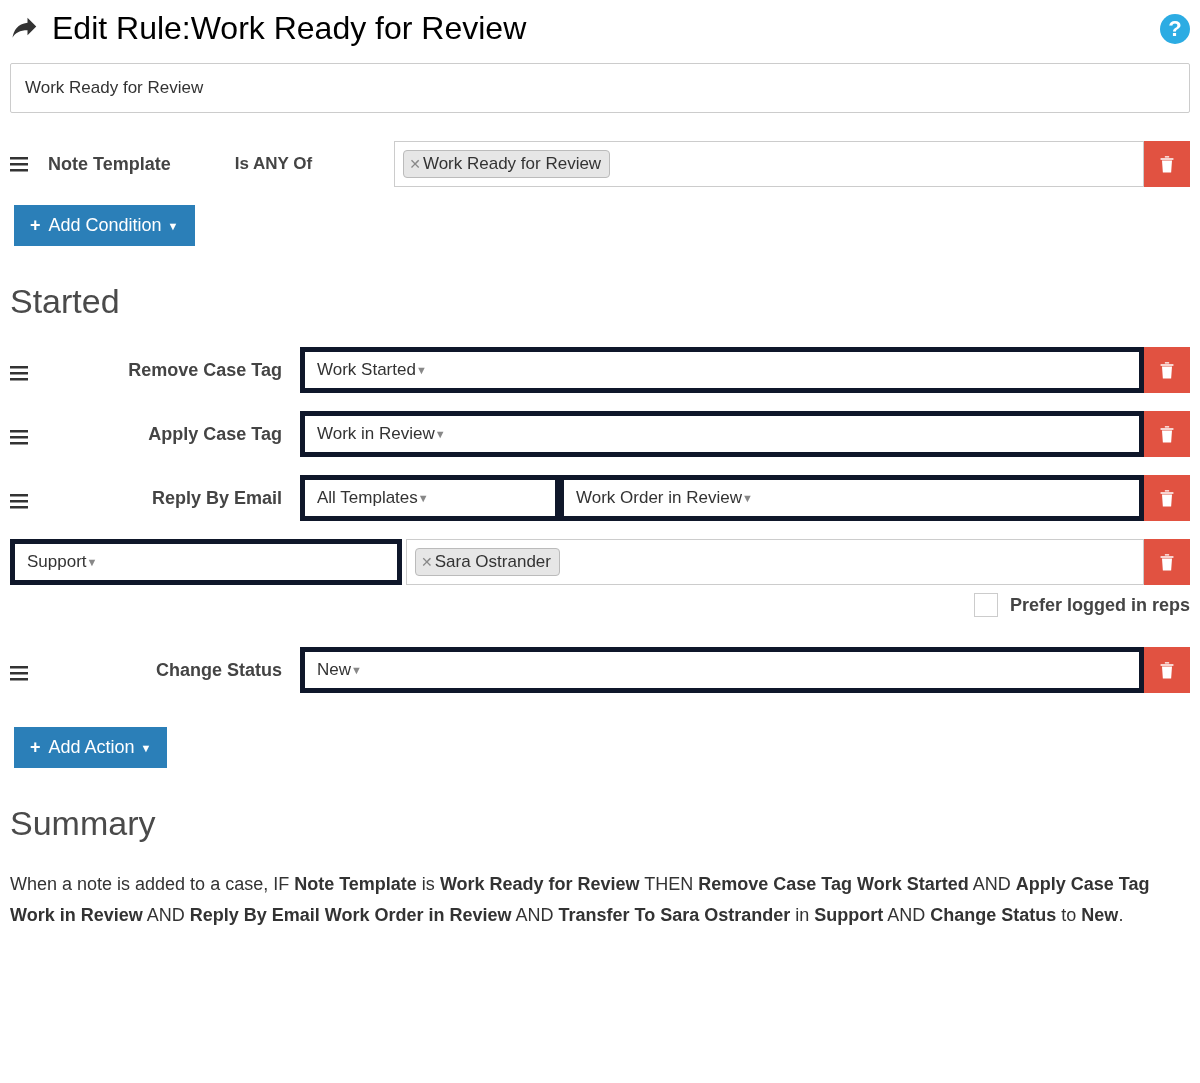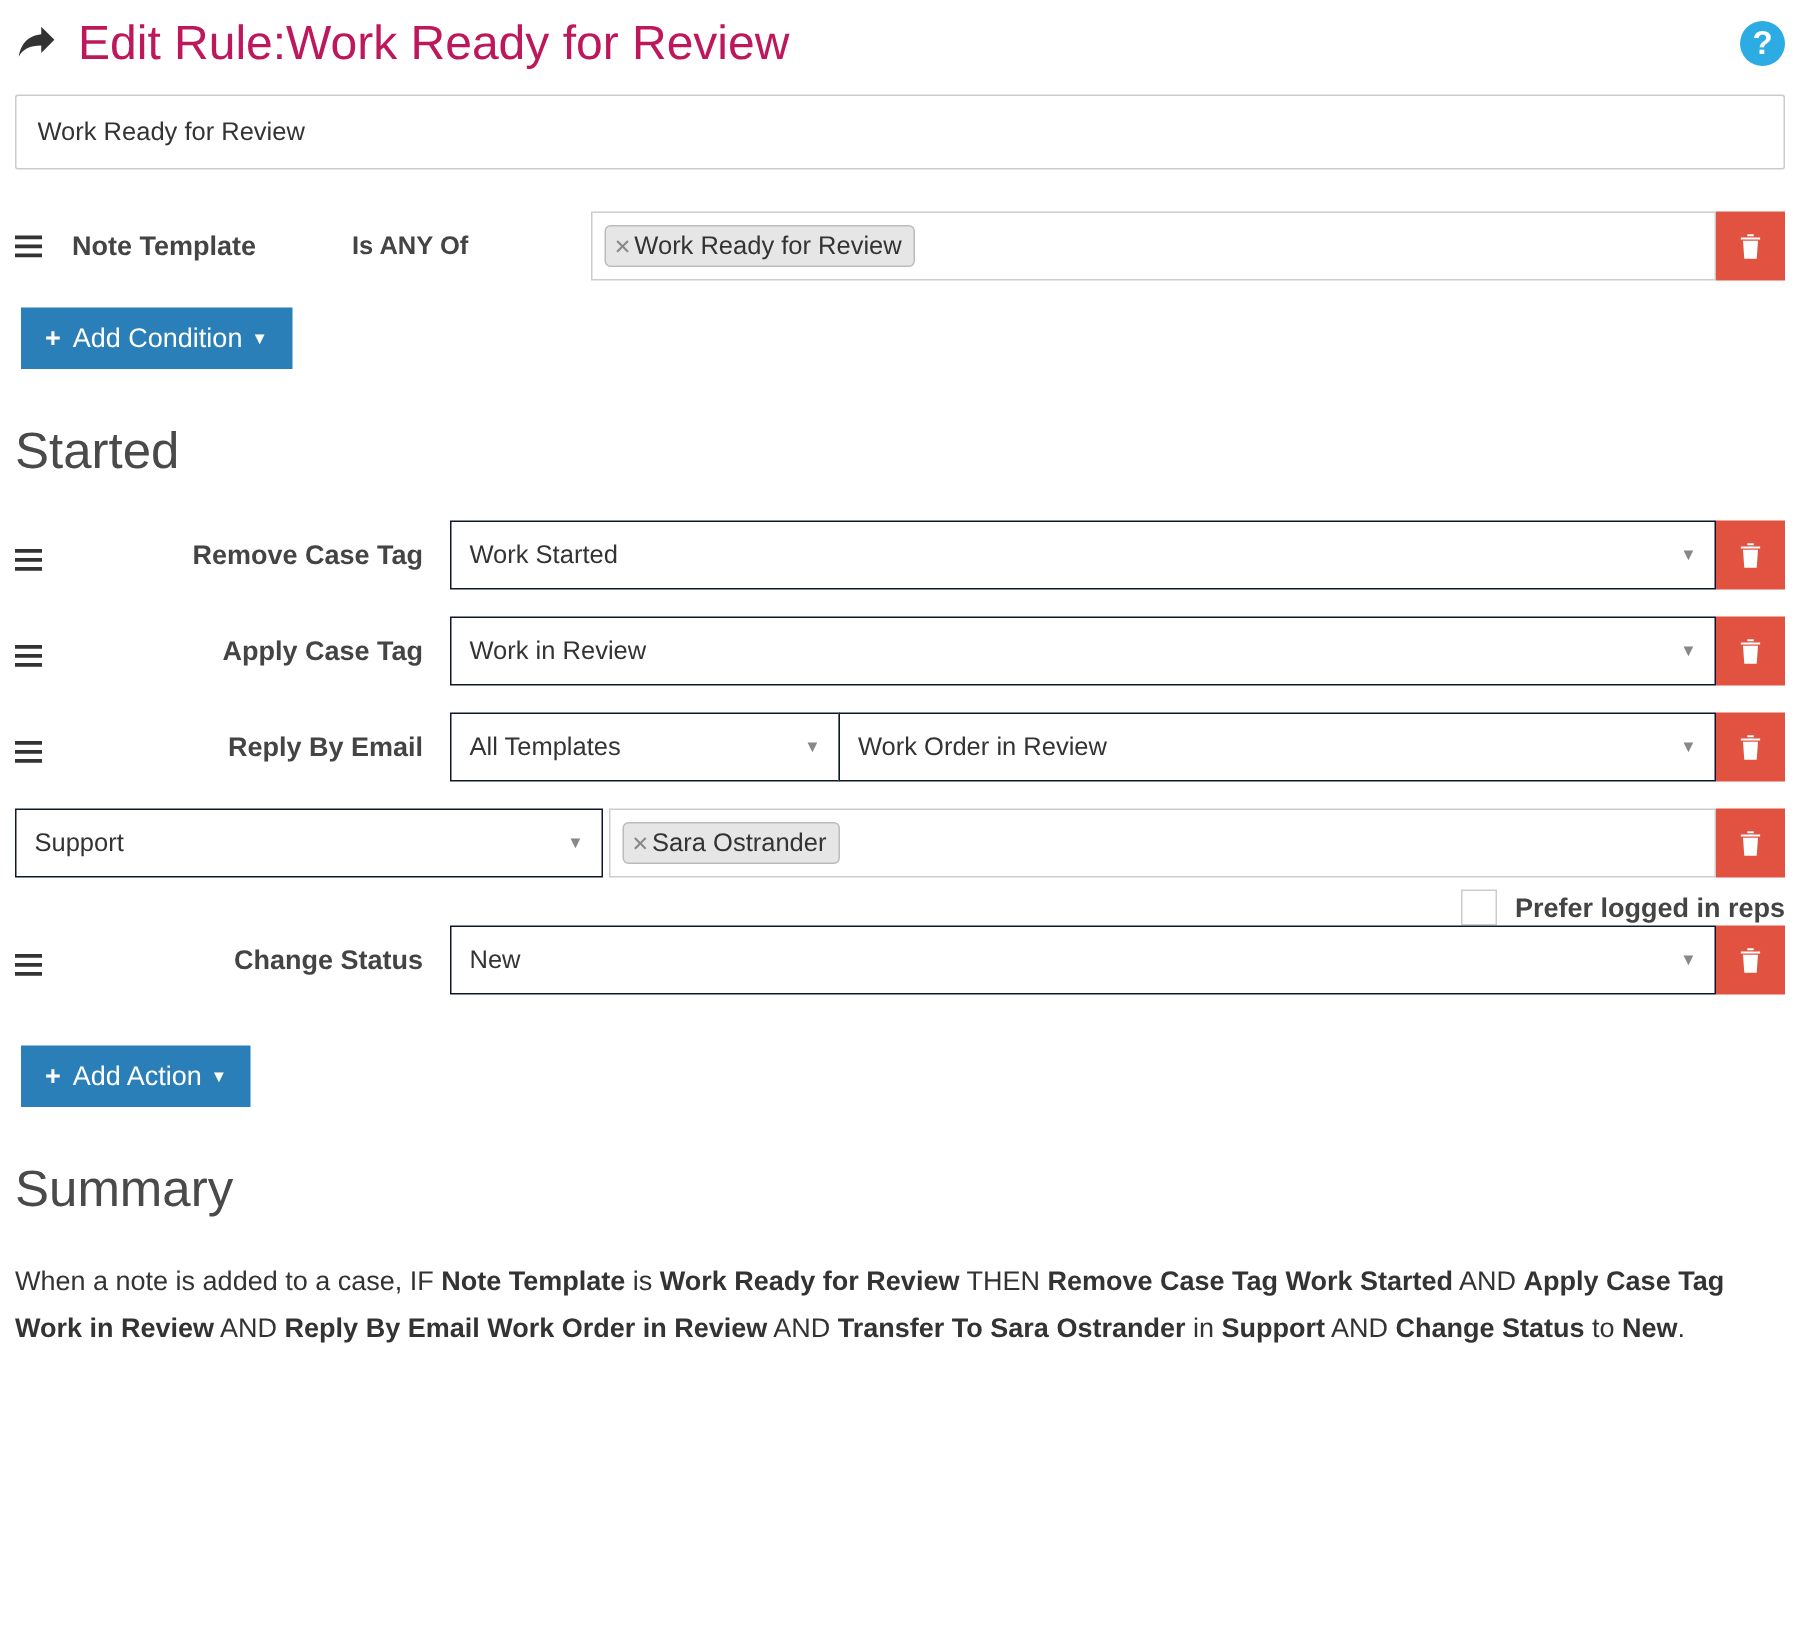--- a/index.html
+++ b/index.html
@@ -14,21 +14,21 @@
     display: flex;
     align-items: center;
     justify-content: space-between;
     margin-bottom: 16px;
   }
   .page-title {
     display: flex;
     align-items: center;
     font-size: 32px;
     font-weight: 400;
-    color: #be185d;
+    color: #000000;
   }
   .page-title svg { margin-right: 12px; }
   .help-circle {
     width: 30px; height: 30px;
     border-radius: 50%;
     background: #2cace3;
     color: #fff;
     display: flex; align-items: center; justify-content: center;
     font-weight: bold;
     font-size: 22px;
@@ -137,29 +137,28 @@
     flex-shrink: 0;
   }
   .act-label-wrap {
     display: flex;
     align-items: flex-end;
     width: 290px;
     flex-shrink: 0;
   }
   .select {
     flex: 1;
-    border: 1px solid #0f172a;
+    border: 5px solid #0f172a;
     background: #fff;
     height: 46px;
     padding: 0 12px;
     font-size: 17px;
     color: #333;
     display: flex;
     align-items: center;
-    justify-content: space-between;
     cursor: pointer;
     position: relative;
   }
   .select .tri {
     color: #888;
     font-size: 11px;
   }
   .select-narrow { flex: 0 0 260px; }
   .select-support { flex: 0 0 392px; }
   .tag-field-inline {
@@ -170,20 +169,21 @@
     display: flex;
     align-items: center;
     min-height: 46px;
     margin-left: 4px;
   }
   .checkbox-row {
     display: flex;
     align-items: center;
     justify-content: flex-end;
     margin-top: 8px;
+    margin-bottom: 30px;
     padding-right: 0;
   }
   .checkbox-box {
     width: 24px; height: 24px;
     border: 1px solid #ccc;
     background: #fff;
     margin-right: 12px;
     cursor: pointer;
   }
   .checkbox-label {

